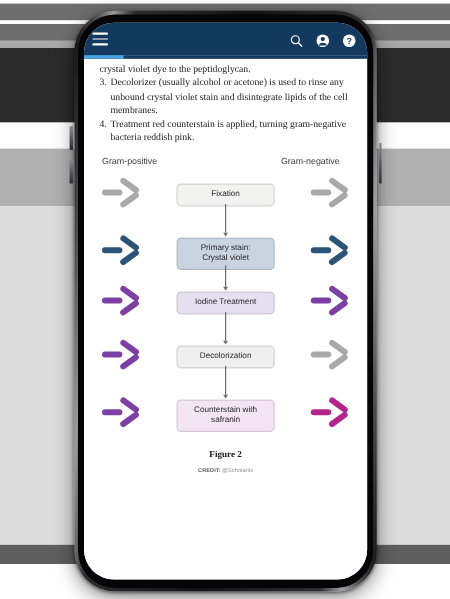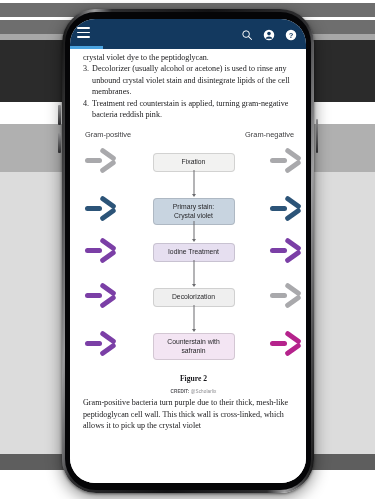--- a/index.html
+++ b/index.html
@@ -62,21 +62,21 @@
   #appbar-actions { margin-left: auto; display: flex; align-items: center; gap: 10px; padding-right: 2px; }
   .hicon { width: 12px; height: 12px; display: block; cursor: pointer; }
 
   #progress-track { height: 3px; background: #13395f; position: relative; }
   #progress-fill { height: 100%; background: #4aa3e0; width: 14%; }
 
   
   #article {
     height: calc(100% - 30px);
     background: #ffffff;
-    padding: 3px 2px 0 13px;
+    padding: 3px 13px 0 13px;
     overflow: hidden;
     font-size: 8.1px;
     line-height: 11.4px;
     color: #18181a;
   }
   #article p { margin: 0; }
   ol.steps { list-style: none; margin: 0; padding: 0; }
   ol.steps li { display: flex; gap: 3px; margin-top: 0; }
   ol.steps li .num { flex: 0 0 auto; }
   ol.steps li .txt { flex: 1 1 auto; }
@@ -323,18 +323,17 @@
 
           <figcaption id="figcap">
             <div class="fignum">Figure 2</div>
             <div class="credit">
               <b>CREDIT:</b>
               <span>@Scholarlix</span>
             </div>
           </figcaption>
         </figure>
 
-        <p id="tail">Gram-positive bacteria turn purple due to their thick, mesh-like peptidoglycan cell wall. This thick wall is cross-linked, which allows it to pick up the crystal violet</p>
       </div>
 
     </div>
   </div>
 </div>
 
 </body></html>

